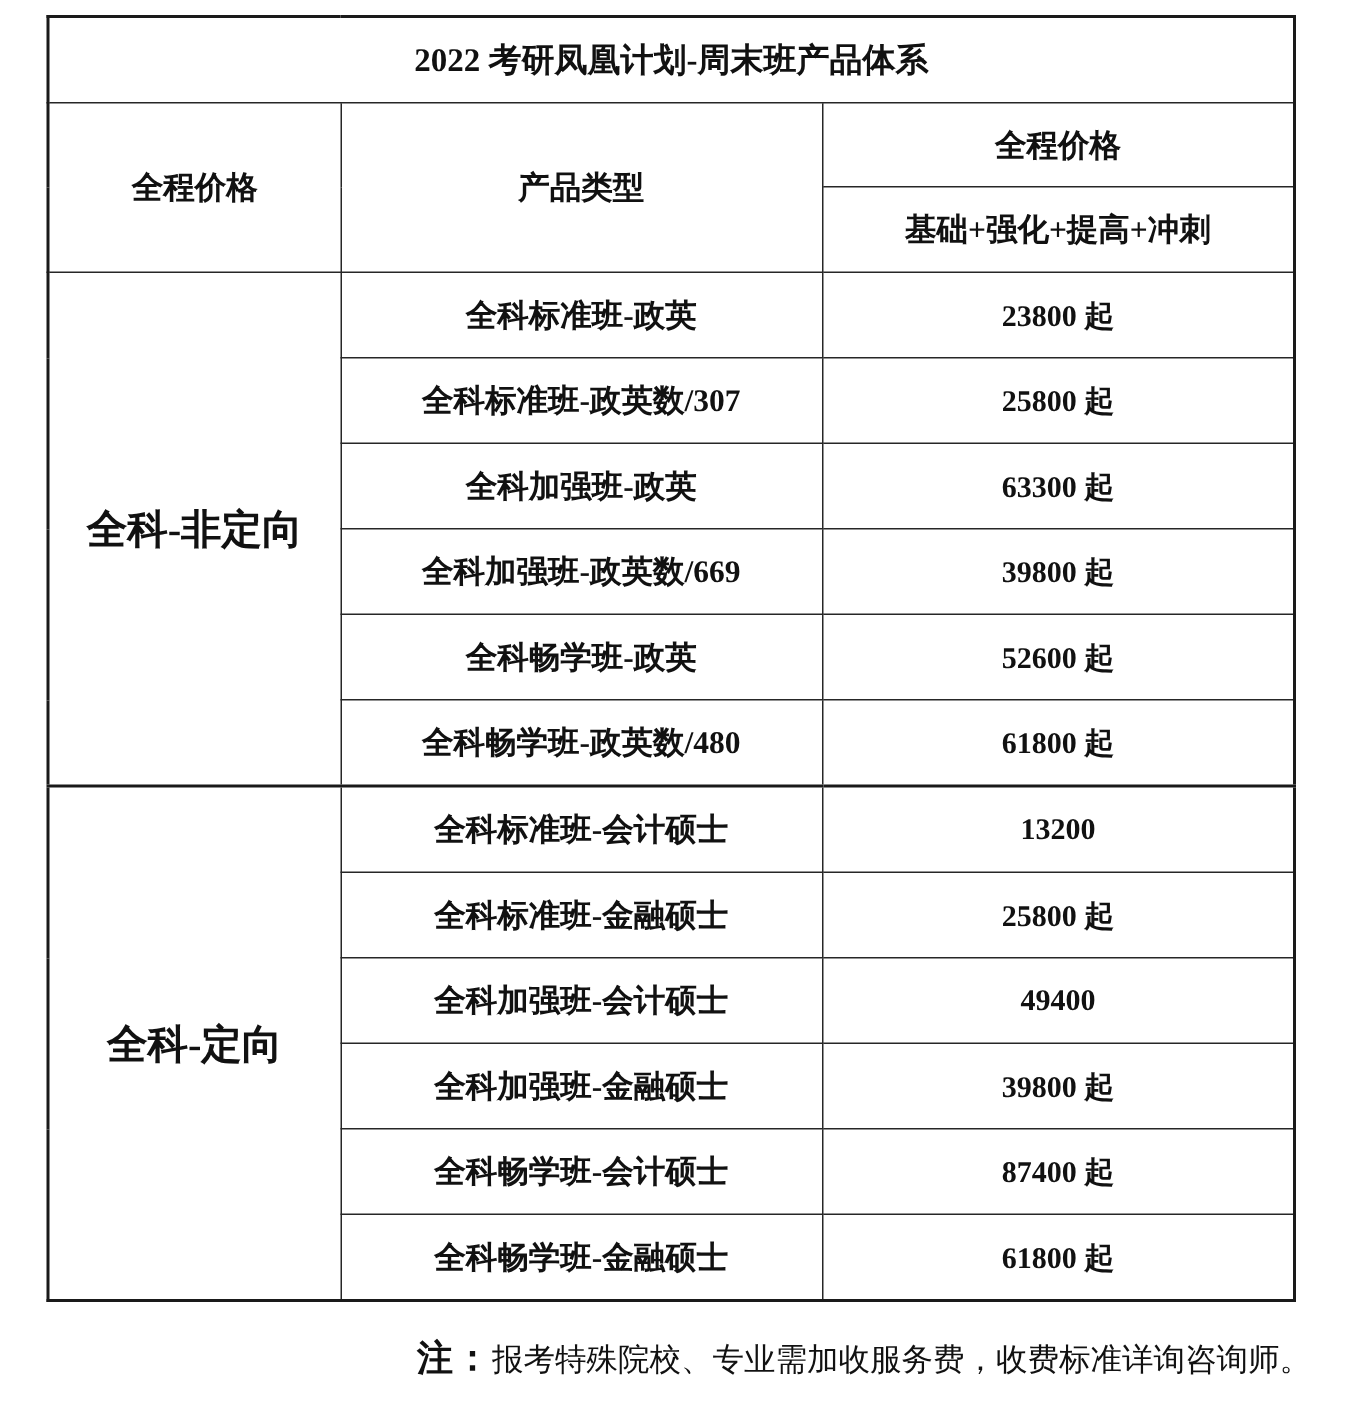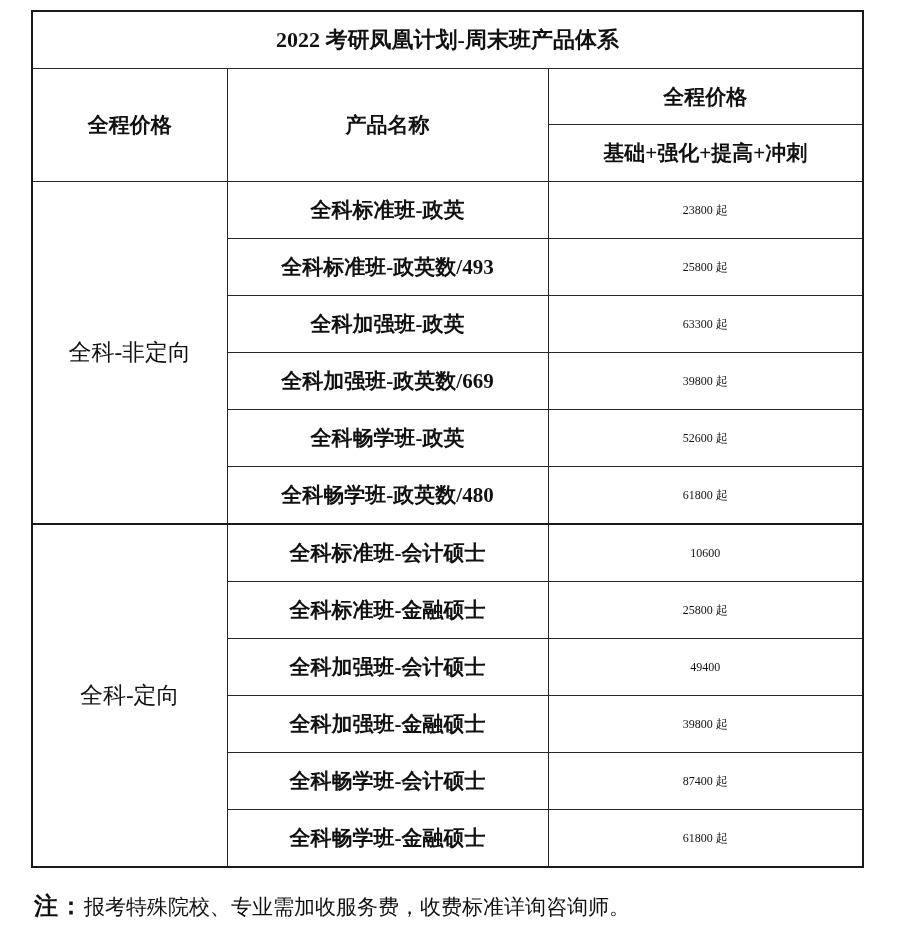--- a/index.html
+++ b/index.html
@@ -39,42 +39,43 @@
     font-weight: bold;
   }
   td.head-cell {
     font-size: 21px;
     font-weight: bold;
   }
   tr.hdr1 td { height: 55px; }
   tr.hdr2 td { height: 56px; }
   tr.data-row td { height: 56px; margin-left: 44px; }
   td.group-cell {
-    font-size: 23px;
-    font-weight: normal;
+    font-size: 27px;
+    font-weight: bold;
   }
   td.name-cell {
     font-size: 21px;
     font-weight: bold;
   }
   td.price-cell {
-    font-size: 12px;
-    font-weight: normal;
+    font-size: 20px;
+    font-weight: bold;
   }
   tr.group-start td {
     border-top: 2.5px solid #1a1a1a;
   }
   .note {
     position: absolute;
     left: 34px;
     top: 888px;
     width: 840px;
     font-size: 21px;
     line-height: 1.5;
     white-space: nowrap;
+    text-align: right;
   }
   .note .note-label {
     font-size: 24px;
     font-weight: bold;
     letter-spacing: 1px;
   }
 </style>
 </head>
 <body>
 
@@ -83,34 +84,34 @@
     <col style="width:195px">
     <col style="width:321px">
     <col style="width:315px">
   </colgroup>
   <tbody>
     <tr>
       <td class="title-cell" colspan="3">2022 考研凤凰计划-周末班产品体系</td>
     </tr>
     <tr class="hdr1">
       <td class="head-cell" rowspan="2">全程价格</td>
-      <td class="head-cell" rowspan="2">产品名称</td>
+      <td class="head-cell" rowspan="2">产品类型</td>
       <td class="head-cell">全程价格</td>
     </tr>
     <tr class="hdr2">
       <td class="head-cell">基础+强化+提高+冲刺</td>
     </tr>
 
     <tr class="data-row">
       <td class="group-cell" rowspan="6">全科-非定向</td>
       <td class="name-cell">全科标准班-政英</td>
       <td class="price-cell">23800 起</td>
     </tr>
     <tr class="data-row">
-      <td class="name-cell">全科标准班-政英数/493</td>
+      <td class="name-cell">全科标准班-政英数/307</td>
       <td class="price-cell">25800 起</td>
     </tr>
     <tr class="data-row">
       <td class="name-cell">全科加强班-政英</td>
       <td class="price-cell">63300 起</td>
     </tr>
     <tr class="data-row">
       <td class="name-cell">全科加强班-政英数/669</td>
       <td class="price-cell">39800 起</td>
     </tr>
@@ -119,21 +120,21 @@
       <td class="price-cell">52600 起</td>
     </tr>
     <tr class="data-row">
       <td class="name-cell">全科畅学班-政英数/480</td>
       <td class="price-cell">61800 起</td>
     </tr>
 
     <tr class="data-row group-start">
       <td class="group-cell" rowspan="6">全科-定向</td>
       <td class="name-cell">全科标准班-会计硕士</td>
-      <td class="price-cell">10600</td>
+      <td class="price-cell">13200</td>
     </tr>
     <tr class="data-row">
       <td class="name-cell">全科标准班-金融硕士</td>
       <td class="price-cell">25800 起</td>
     </tr>
     <tr class="data-row">
       <td class="name-cell">全科加强班-会计硕士</td>
       <td class="price-cell">49400</td>
     </tr>
     <tr class="data-row">

